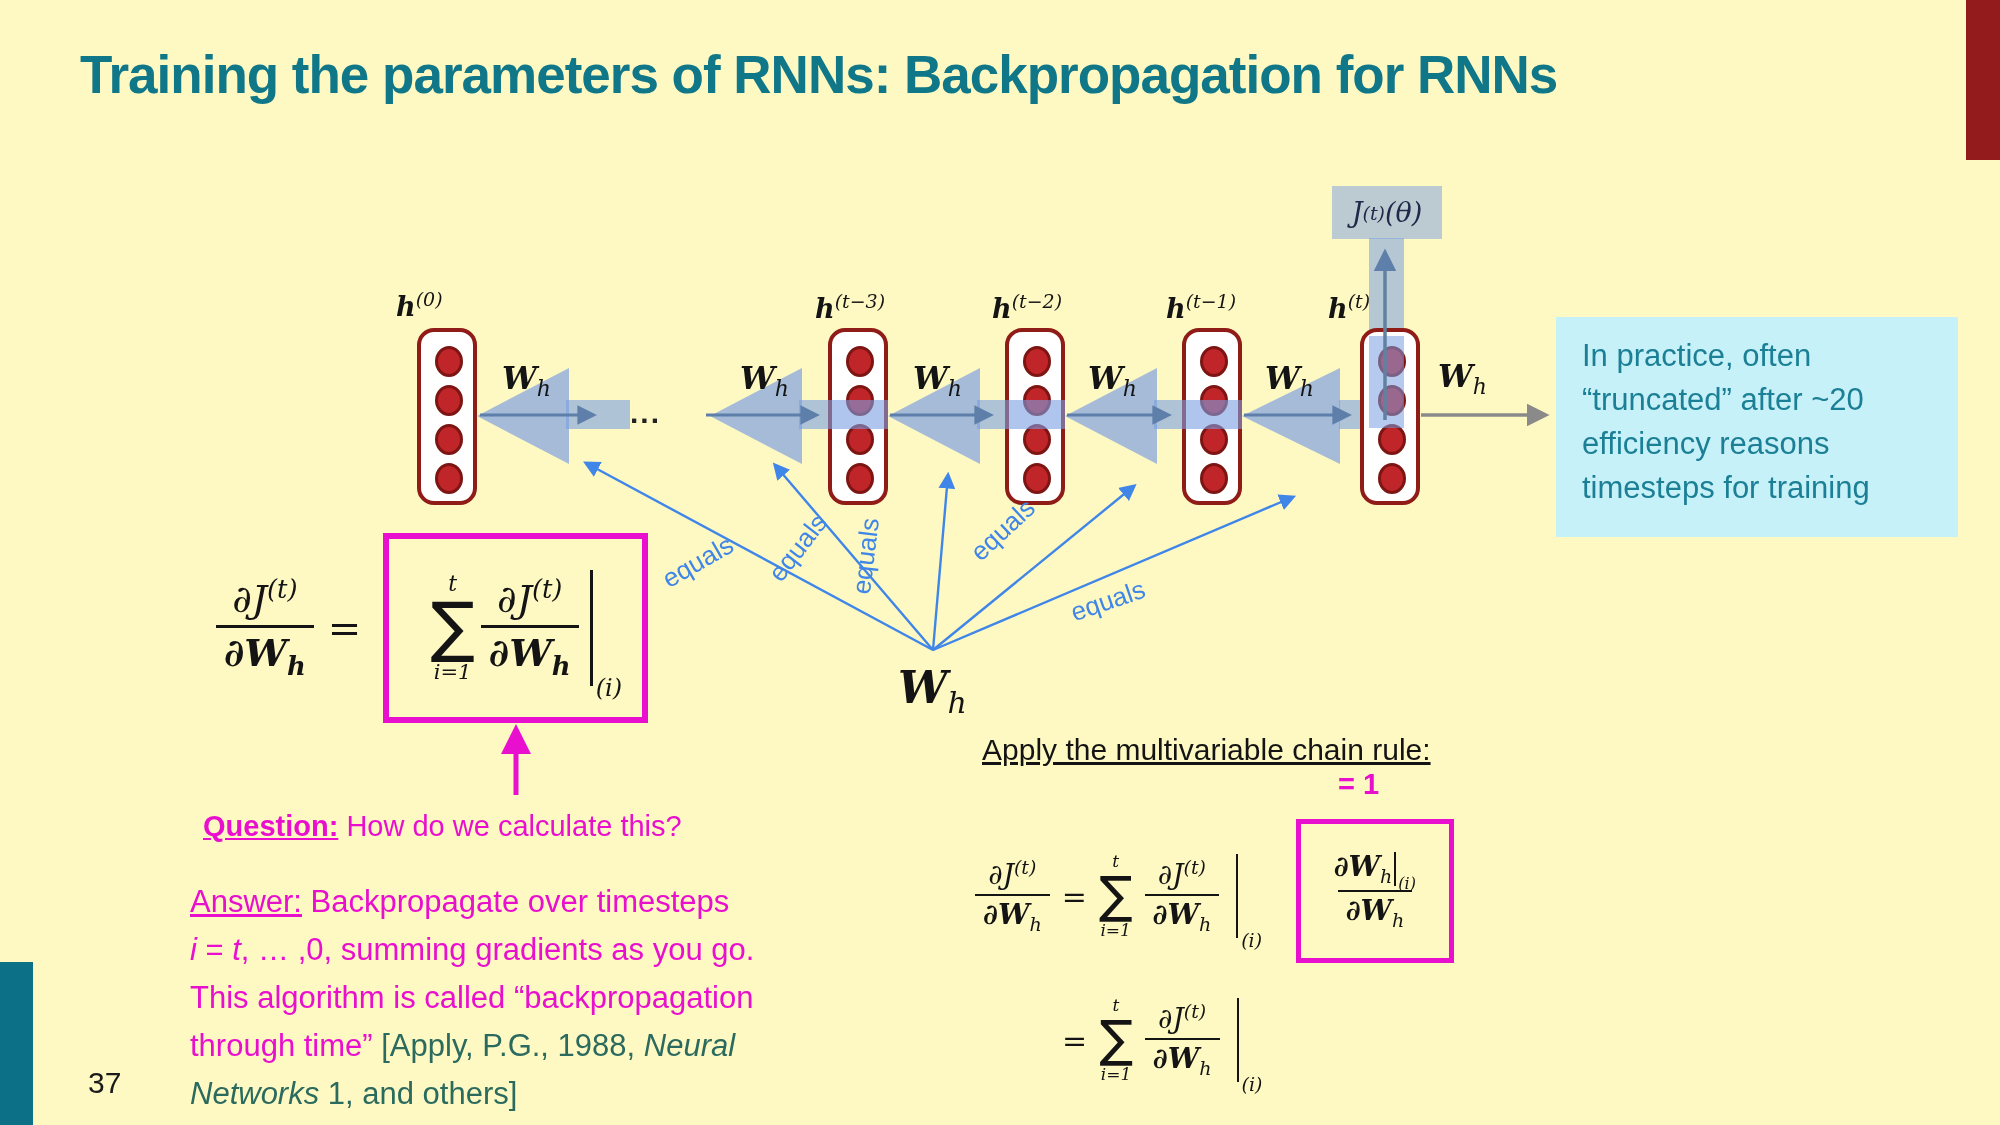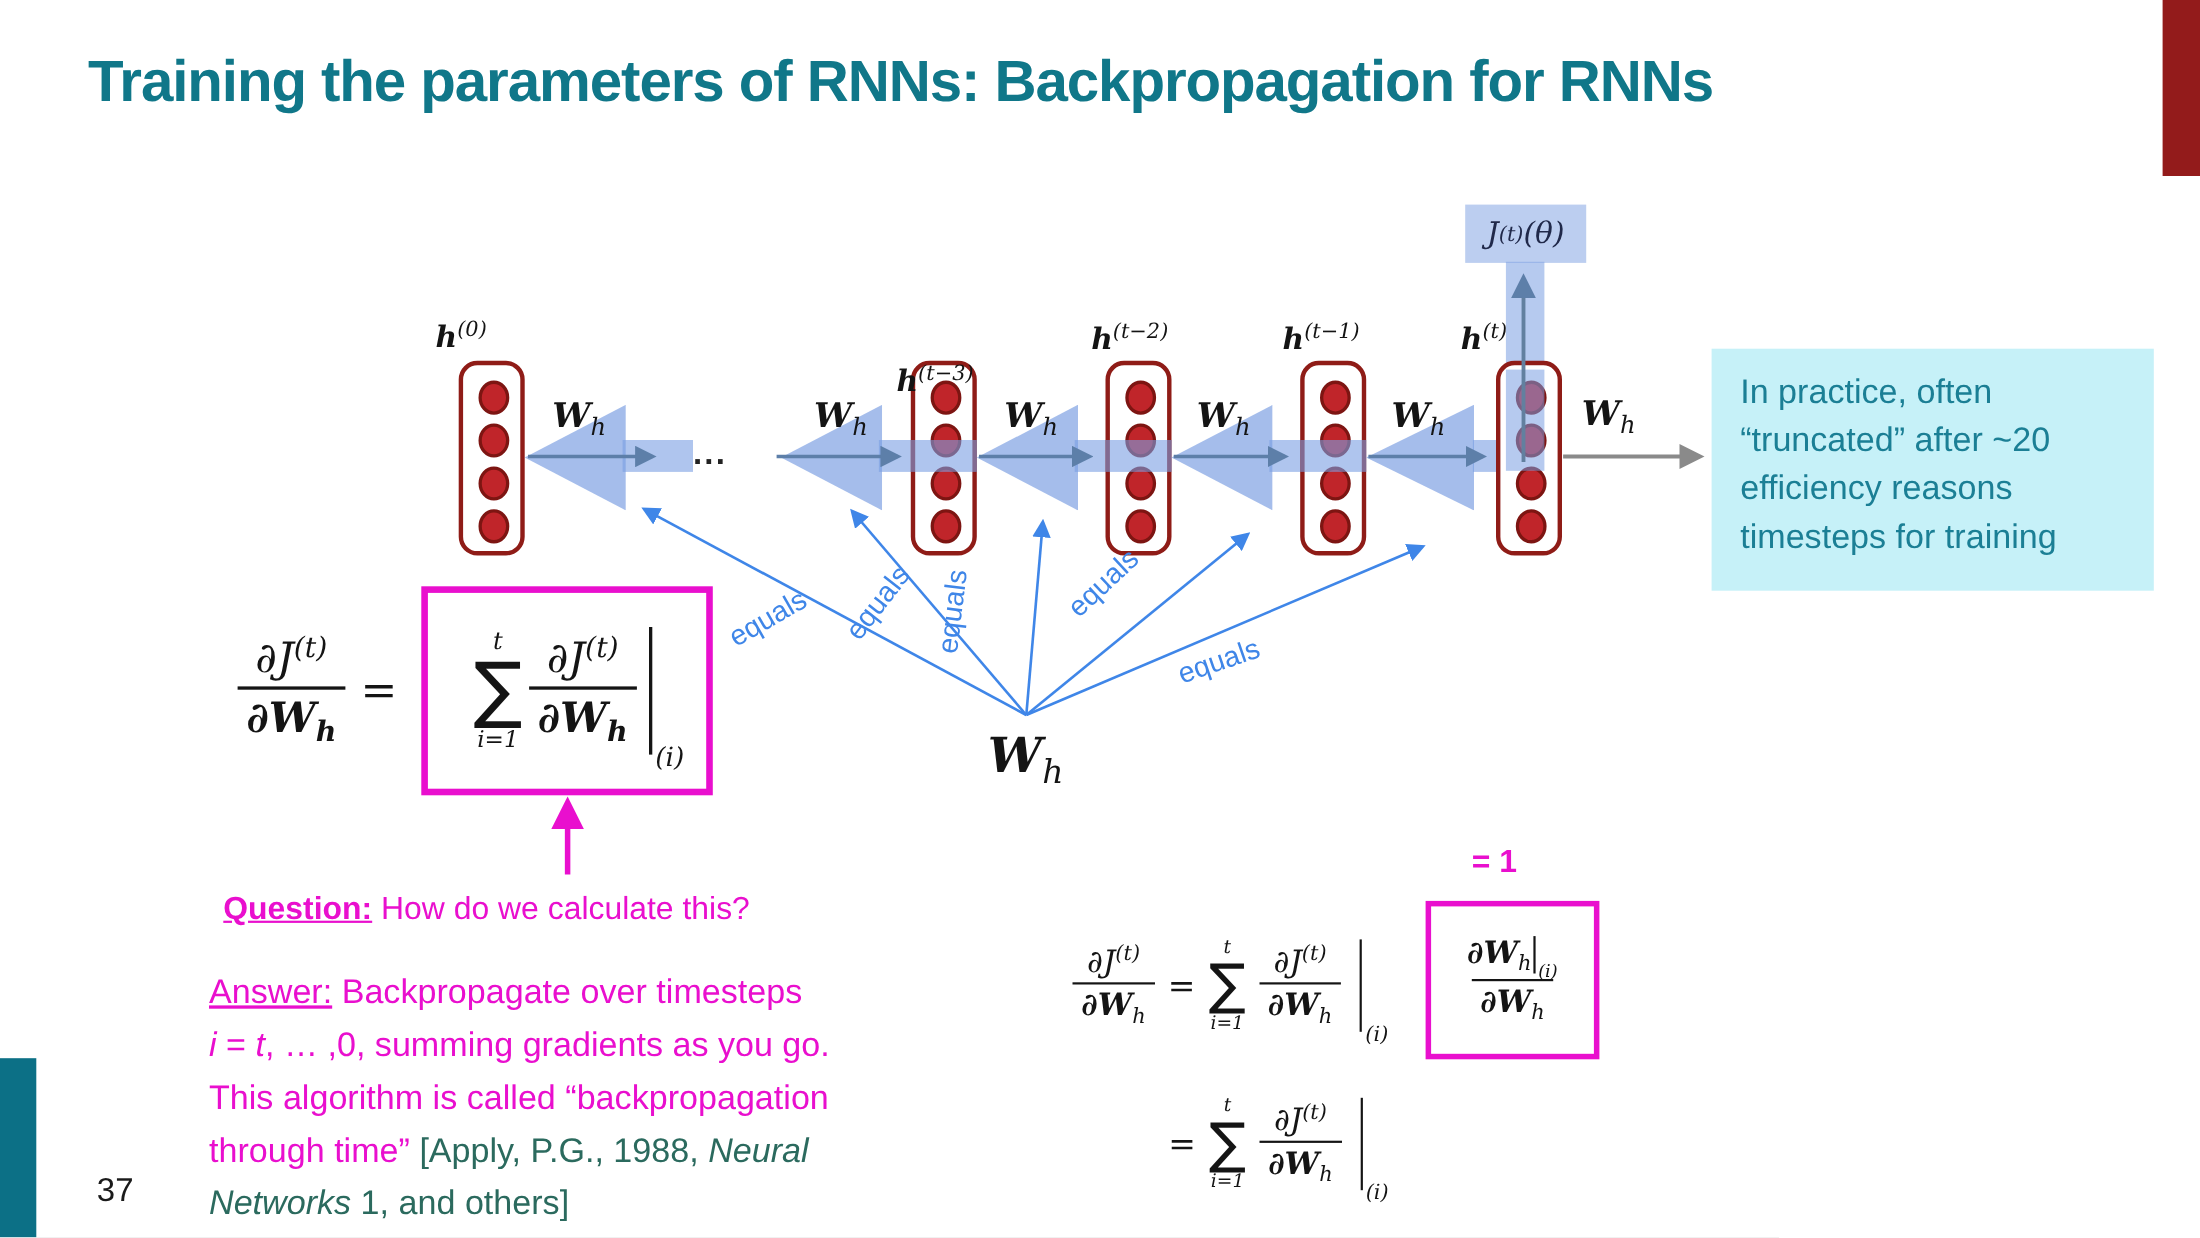--- a/index.html
+++ b/index.html
@@ -1,16 +1,16 @@
 <!DOCTYPE html>
 <html><head>
 <meta charset="utf-8">
 <style>
   html,body{margin:0;padding:0;background:#e8e8e8;}
-  .slide{position:relative;width:2000px;height:1125px;background:#ffffff;overflow:hidden;
+  .slide{position:relative;width:2000px;height:1125px;background:#fef9c3;overflow:hidden;
          font-family:"Liberation Sans",sans-serif;color:#141414;}
   .abs{position:absolute;}
   
   .bar-red{position:absolute;left:1966px;top:0;width:34px;height:160px;background:#931b1b;}
   .bar-teal{position:absolute;left:0;top:962px;width:33px;height:163px;background:#0c7086;}
   
   .title{position:absolute;left:80px;top:44px;font-size:53px;font-weight:700;color:#107789;letter-spacing:-1px;}
   .pagenum{position:absolute;left:88px;top:1066px;font-size:30px;color:#1a1a1a;}
   
   .mi{font-family:"DejaVu Serif",serif;font-style:italic;}
@@ -132,21 +132,21 @@
       <div class="circ" style="top:92px;"></div>
       <div class="circ" style="top:131px;"></div>
     </div>
 
     <div class="tail" style="left:828px;width:60px;"></div>
     <div class="tail" style="left:1005px;width:60px;"></div>
     <div class="tail" style="left:1182px;width:60px;"></div>
     <div class="vband" style="top:336px;height:92px;"></div>
 
     <div class="abs hlbl" style="left:396px;top:288px;"><span class="mi mb">h</span><sup class="mi">(0)</sup></div>
-    <div class="abs hlbl" style="left:815px;top:290px;margin-top:38px;"><span class="mi mb">h</span><sup class="mi">(t−3)</sup></div>
+    <div class="abs hlbl" style="left:815px;top:290px;"><span class="mi mb">h</span><sup class="mi">(t−3)</sup></div>
     <div class="abs hlbl" style="left:992px;top:290px;"><span class="mi mb">h</span><sup class="mi">(t−2)</sup></div>
     <div class="abs hlbl" style="left:1166px;top:290px;"><span class="mi mb">h</span><sup class="mi">(t−1)</sup></div>
     <div class="abs hlbl" style="left:1328px;top:290px;"><span class="mi mb">h</span><sup class="mi">(t)</sup></div>
 
     <div class="abs wlbl" style="left:502px;top:360px;"><span class="mi mb">W</span><sub class="mi">h</sub></div>
     <div class="abs wlbl" style="left:740px;top:360px;"><span class="mi mb">W</span><sub class="mi">h</sub></div>
     <div class="abs wlbl" style="left:913px;top:360px;"><span class="mi mb">W</span><sub class="mi">h</sub></div>
     <div class="abs wlbl" style="left:1088px;top:360px;"><span class="mi mb">W</span><sub class="mi">h</sub></div>
     <div class="abs wlbl" style="left:1265px;top:360px;"><span class="mi mb">W</span><sub class="mi">h</sub></div>
     <div class="abs wlbl" style="left:1438px;top:358px;"><span class="mi mb">W</span><sub class="mi">h</sub></div>
@@ -227,20 +227,21 @@
   </div>
 
   <div class="ans">
     <div><span class="au ab">Answer:</span><span> Backpropagate over timesteps</span></div>
     <div><span class="it">i</span><span> = </span><span class="it">t</span><span>, … ,0, summing gradients as you go.</span></div>
     <div><span>This algorithm is called </span><span class="ab">“backpropagation</span></div>
     <div><span class="ab">through time”</span><span class="cite"> [Apply, P.G., 1988, </span><span class="cite it">Neural</span></div>
     <div><span class="cite it">Networks </span><span class="cite ab">1</span><span class="cite">, and others]</span></div>
   </div>
 
+  <div class="chead">Apply the multivariable chain rule:</div>
   <div class="eqone">= 1</div>
 
   <div class="eqrow m-sm" style="left:975px;top:840px;height:112px;gap:12px;font-size:28px;">
     <span class="frac">
       <span class="num"><span class="mi">∂J</span><sup class="mi sup2">(t)</sup></span>
       <span class="den"><span class="mi mb">∂W</span><sub class="mi sub2">h</sub></span>
     </span>
     <span class="mi" style="font-size:30px;">=</span>
     <span class="sum">
       <span class="st">t</span>

